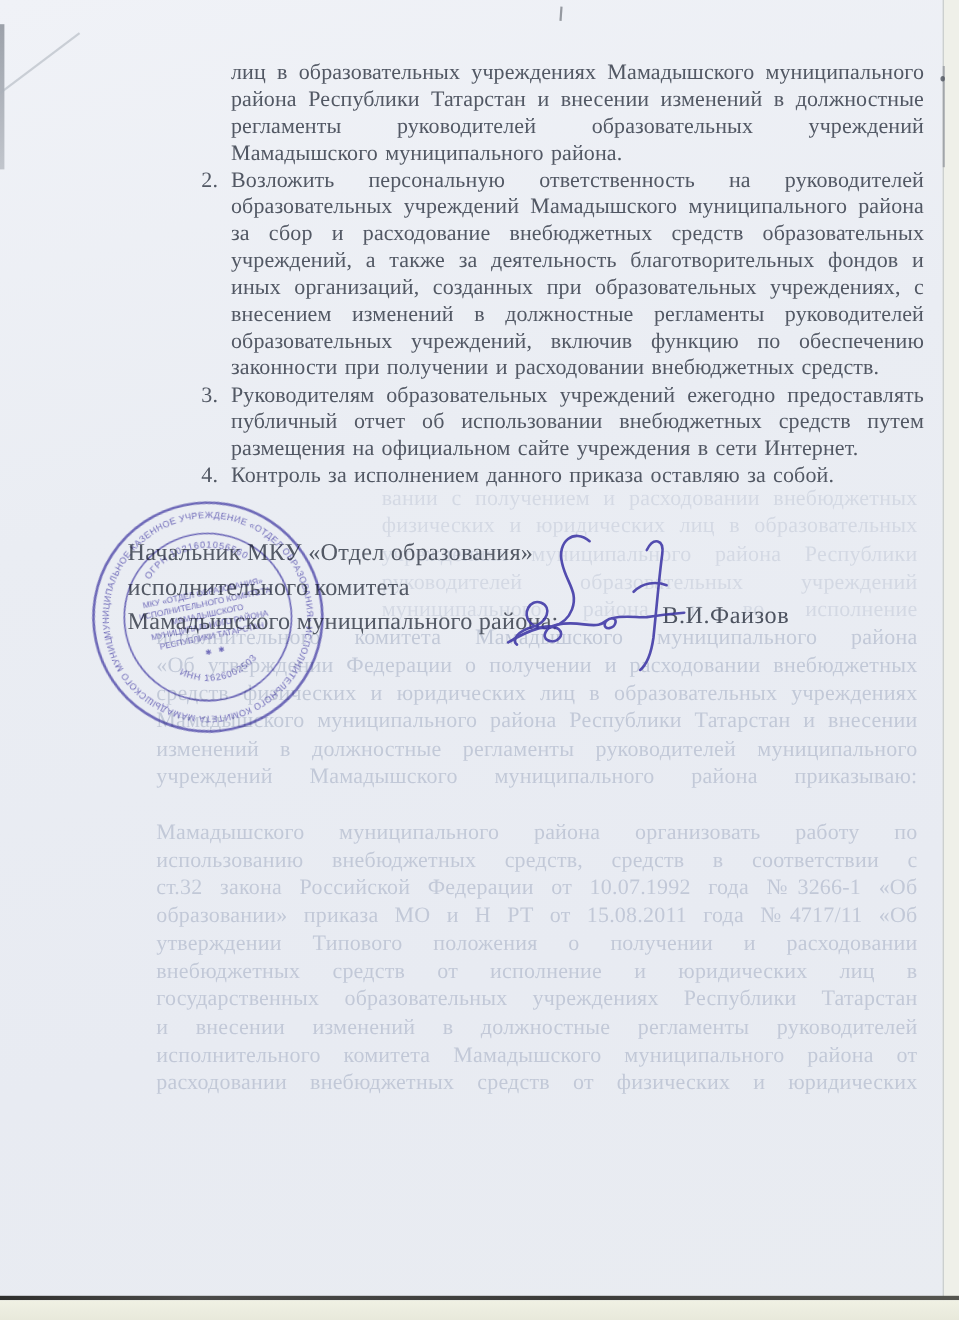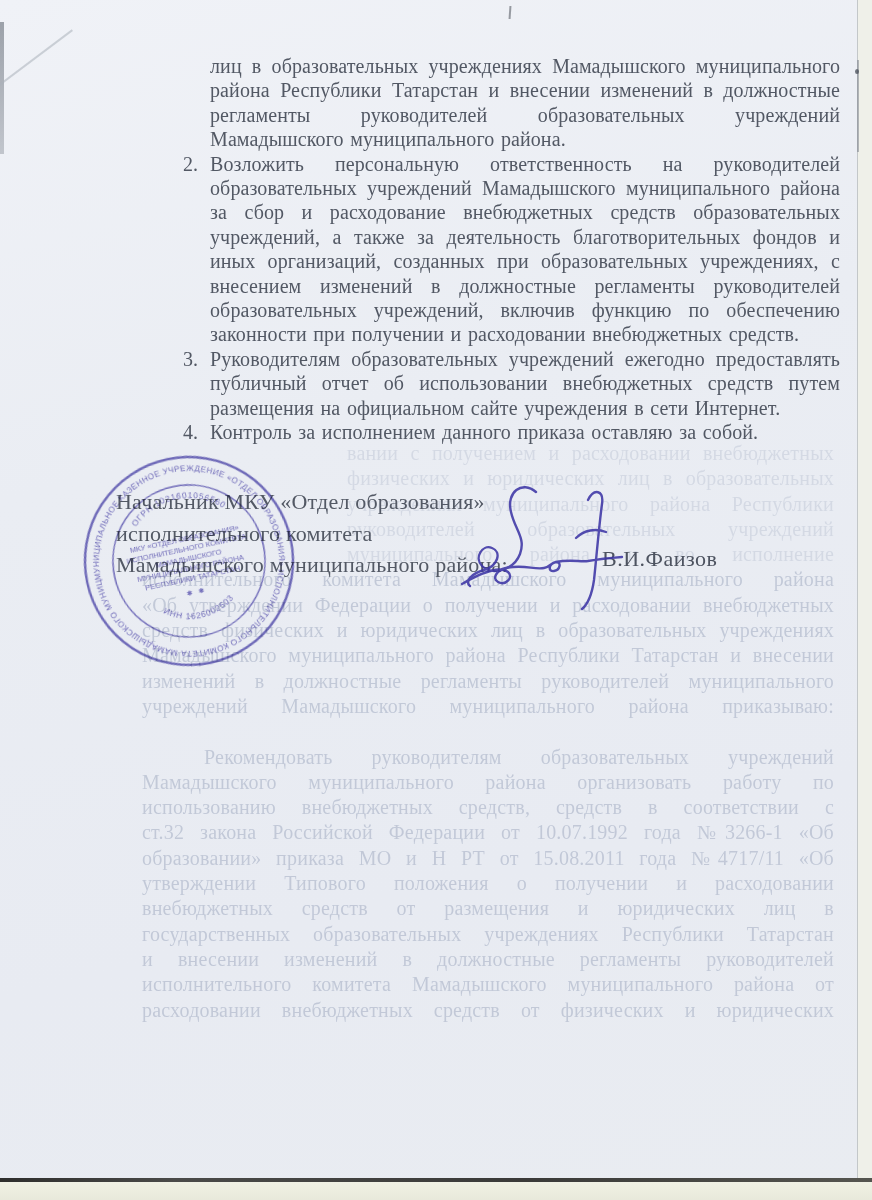--- a/index.html
+++ b/index.html
@@ -71,27 +71,26 @@
     <div class="g f1">учреждениях муниципального района Республики Татарстан</div>
     <div class="g f1">руководителей образовательных учреждений Мамадышского</div>
     <div class="g f1">муниципального района и во исполнение постановления</div>
     <div class="g">исполнительного комитета Мамадышского муниципального района</div>
     <div class="g">«Об утверждении Федерации о получении и расходовании внебюджетных</div>
     <div class="g">средств физических и юридических лиц в образовательных учреждениях</div>
     <div class="g">Мамадышского муниципального района Республики Татарстан и внесении</div>
     <div class="g">изменений в должностные регламенты руководителей муниципального</div>
     <div class="g">учреждений Мамадышского муниципального района приказываю:</div>
     <div class="g"></div>
-    <div class="g ind">Рекомендовать руководителям образовательных учреждений</div>
     <div class="g">Мамадышского муниципального района организовать работу по</div>
     <div class="g">использованию внебюджетных средств, средств в соответствии с</div>
     <div class="g">ст.32 закона Российской Федерации от 10.07.1992 года №3266-1 «Об</div>
     <div class="g">образовании» приказа МО и Н РТ от 15.08.2011 года №4717/11 «Об</div>
     <div class="g">утверждении Типового положения о получении и расходовании</div>
-    <div class="g">внебюджетных средств от размещения и юридических лиц в</div>
+    <div class="g">внебюджетных средств от исполнение и юридических лиц в</div>
     <div class="g">государственных образовательных учреждениях Республики Татарстан</div>
     <div class="g">и внесении изменений в должностные регламенты руководителей</div>
     <div class="g">исполнительного комитета Мамадышского муниципального района от</div>
     <div class="g">расходовании внебюджетных средств от физических и юридических</div>
   </div>
 
   <div class="doctext">
     <p>лиц в  образовательных учреждениях Мамадышского муниципального района Республики Татарстан и внесении изменений в должностные регламенты руководителей образовательных учреждений Мамадышского муниципального района.</p>
     <div class="li">
       <span class="num">2.</span>

